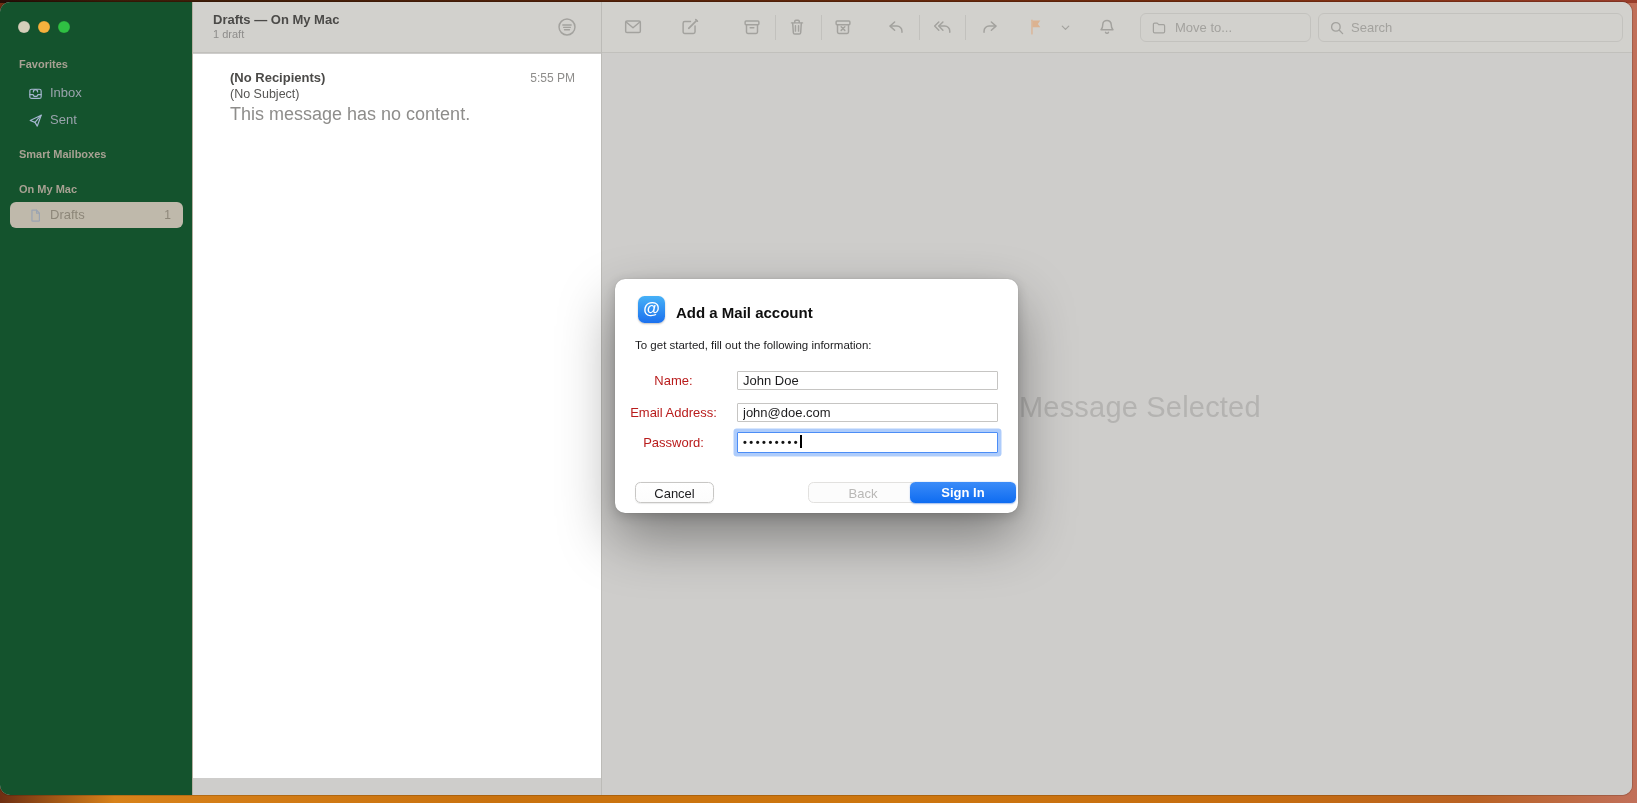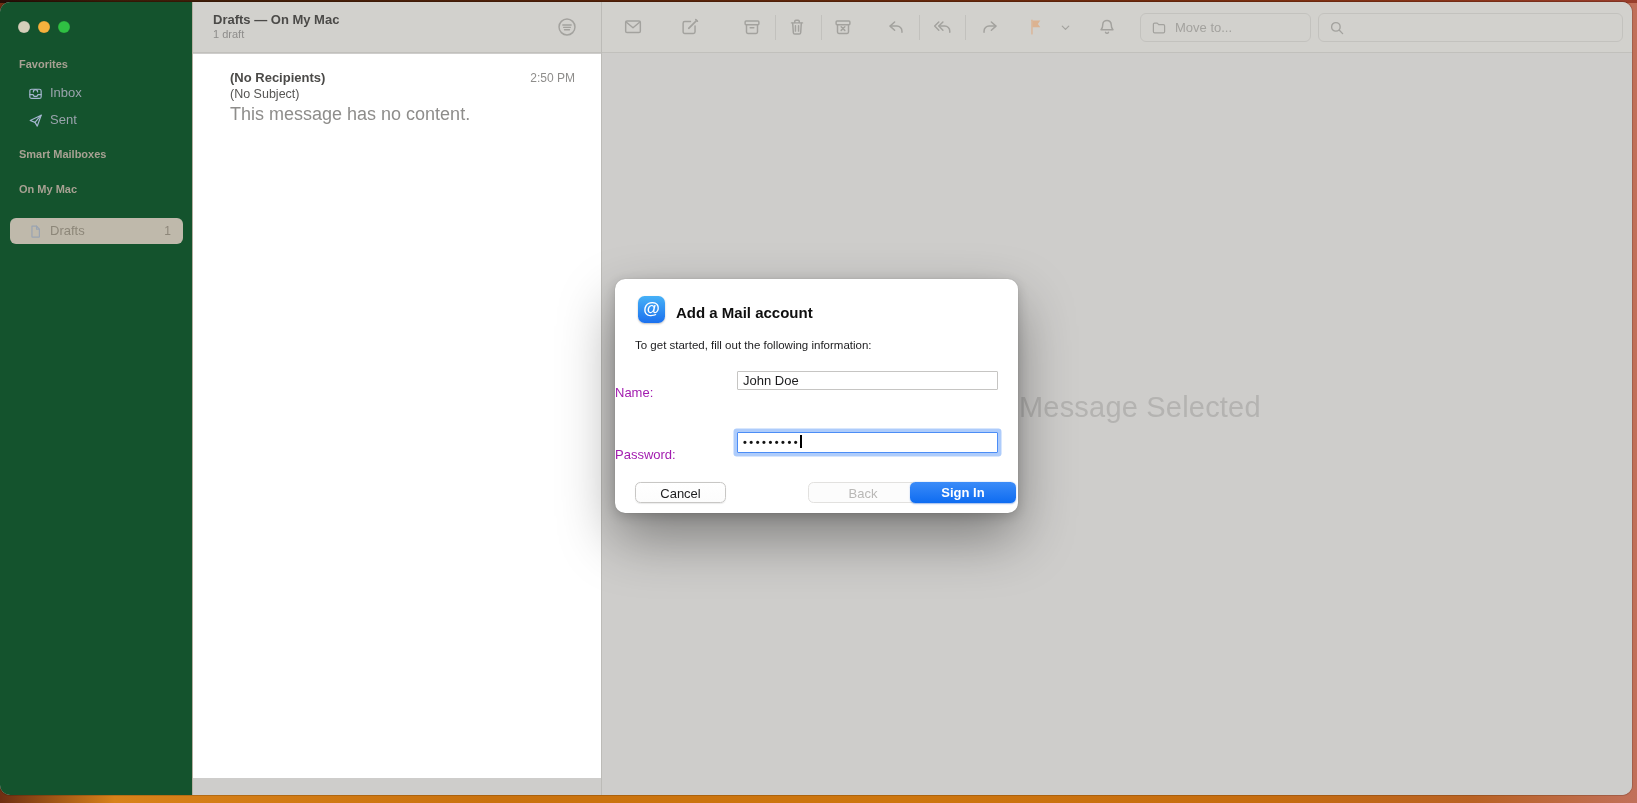--- a/index.html
+++ b/index.html
@@ -63,31 +63,31 @@
   .dialog { position:absolute; left:615px; top:277px; width:403px; height:234px; background:#ffffff;
     border-radius:10px; z-index:10;
     box-shadow:0 25px 55px rgba(0,0,0,.38), 0 3px 12px rgba(0,0,0,.18), 0 0 1px rgba(0,0,0,.25); }
   .dlg-appicon { position:absolute; left:23px; top:17px; width:27px; height:27px; border-radius:6.5px;
     background:linear-gradient(180deg,#46b1f7,#1b70ee);
     color:#fff; font-weight:700; font-size:17px; line-height:26px; text-align:center;
     box-shadow:0 1px 2px rgba(0,0,0,.25); }
   .dlg-title { position:absolute; left:61px; top:25px; font-size:15px; font-weight:700; color:#0f0f0f; }
   .dlg-subtitle { position:absolute; left:20px; top:60px; font-size:11.5px; color:#1c1c1e; }
   .dlg-row { position:absolute; left:0; width:100%; height:20px; }
-  .dlg-row .dlg-label { position:absolute; left:0; top:0; width:117px; text-align:left;
-    font-size:13px; color:#a21caf; line-height:20px;margin-top:12px; }
+  .dlg-row .dlg-label { position:absolute; left:0; top:0; width:117px; text-align:center;
+    font-size:13px; color:#b91c1c; line-height:20px; }
   .dlg-input { position:absolute; left:122px; top:0; width:261px; height:19px;
     border:1px solid #c6c5c3; background:#fff; font-size:13px; color:#1c1c1e;
     padding:0 5px; font-family:inherit; outline:none; border-radius:1px; line-height:17px; }
   .dlg-input.focused { border:1px solid #4c8df6; box-shadow:0 0 0 3.5px rgba(76,141,246,.45); height:21px; top:-1px; }
   .pw-dots { font-size:11px; font-weight:700; letter-spacing:2.5px; color:#111; line-height:19px; display:inline-block; }
   .caret { display:inline-block; width:1.5px; height:13px; background:#000; vertical-align:-2px; }
   .dlg-btn { position:absolute; top:203px; height:21px; border-radius:5.5px; font-size:13px;
     text-align:center; line-height:21px; font-family:inherit; }
-  .btn-cancel { left:20px; width:91px; background:linear-gradient(#ffffff,#fcfcfc);
+  .btn-cancel { left:20px; width:79px; background:linear-gradient(#ffffff,#fcfcfc);
     border:1px solid #c8c7c5; color:#1d1d1f; box-shadow:0 .5px 1px rgba(0,0,0,.08); }
   .btn-back { left:193px; width:110px; background:#fcfcfc; border:1px solid #e2e1df; color:#b9b8b6; }
   .btn-signin { left:295px; width:106px; background:linear-gradient(180deg,#3b8bf8,#0e6cf1);
     border:none; color:#ffffff; font-weight:600; box-shadow:0 .5px 1.5px rgba(10,80,200,.4); }
 </style>
 </head>
 <body>
 
 <div class="screen">
   <div class="screen-top-shade"></div>
@@ -115,21 +115,21 @@
           <path d="M4.5 12 20 4.5 14.5 20l-3.2-5.3L4.5 12z"></path>
           <path d="M11.3 14.7 20 4.5"></path>
         </svg>
         <span class="sb-label">Sent</span>
       </div>
 
       <div class="sb-header" style="top:146px">Smart Mailboxes</div>
 
       <div class="sb-header" style="top:181px">On My Mac</div>
 
-      <div class="sb-row selected" style="top:216px">
+      <div class="sb-row selected" style="top:200px">
         <svg class="sb-icon" style="left:17px" viewBox="0 0 24 24" fill="none" stroke="currentColor" stroke-width="1.7" stroke-linecap="round" stroke-linejoin="round">
           <path d="M7 4.5h6.5L17.5 8.8V19a.9.9 0 0 1-.9.9H7.9A.9.9 0 0 1 7 19V4.5z"></path>
           <path d="M13.5 4.5v4.3h4"></path>
         </svg>
         <span class="sb-label" style="left:40px">Drafts</span>
         <span class="sb-badge">1</span>
       </div>
     </div>
 
     <div class="titlebar">
@@ -213,48 +213,53 @@
           <path d="M4.5 7.2A1.7 1.7 0 0 1 6.2 5.5h3.4l2 2.1h6.2a1.7 1.7 0 0 1 1.7 1.7v7.5a1.7 1.7 0 0 1-1.7 1.7H6.2a1.7 1.7 0 0 1-1.7-1.7V7.2z"></path>
         </svg>
         <span class="bx-label">Move to...</span>
       </div>
 
       <div class="tb-box" style="left:1125px; width:305px">
         <svg class="bx-icon" viewBox="0 0 24 24" fill="none" stroke="currentColor" stroke-width="1.8" stroke-linecap="round">
           <circle cx="10.5" cy="10.5" r="5.7"></circle>
             <path d="M14.8 14.8 19.5 19.5"></path>
         </svg>
+        <input class="tb-search-input" type="text" placeholder="Search" style="">
       </div>
     </div>
 
     <div class="pane-divider"></div>
 
     <div class="list-pane">
       <div class="msg-item">
         <span class="msg-sender">(No Recipients)</span>
-        <span class="msg-time">2:50 PM</span>
+        <span class="msg-time">5:55 PM</span>
         <span class="msg-subject">(No Subject)</span>
         <span class="msg-preview">This message has no content.</span>
       </div>
     </div>
 
     <div class="view-pane">
       <div class="view-placeholder">No Message Selected</div>
     </div>
 
     <div class="dialog">
       <div class="dlg-appicon">@</div>
       <div class="dlg-title">Add a Mail account</div>
       <div class="dlg-subtitle">To get started, fill out the following information:</div>
 
       <div class="dlg-row" style="top:92px">
         <label class="dlg-label">Name:</label>
         <input class="dlg-input" type="text" value="John Doe" style="">
       </div>
 
+      <div class="dlg-row" style="top:124px">
+        <label class="dlg-label">Email Address:</label>
+        <input class="dlg-input" type="text" value="john@doe.com" style="">
+      </div>
 
       <div class="dlg-row" style="top:154px">
         <label class="dlg-label">Password:</label>
         <div class="dlg-input focused">
           <span class="pw-dots">•••••••••</span><span class="caret"></span>
         </div>
       </div>
 
       <div class="dlg-btn btn-cancel">Cancel</div>
       <div class="dlg-btn btn-back">Back</div>

